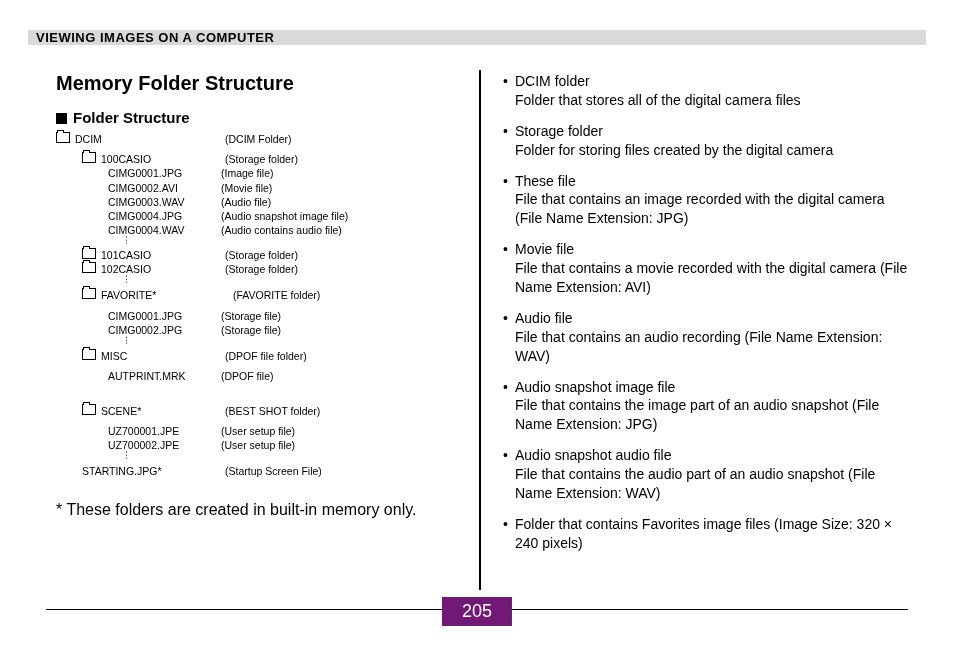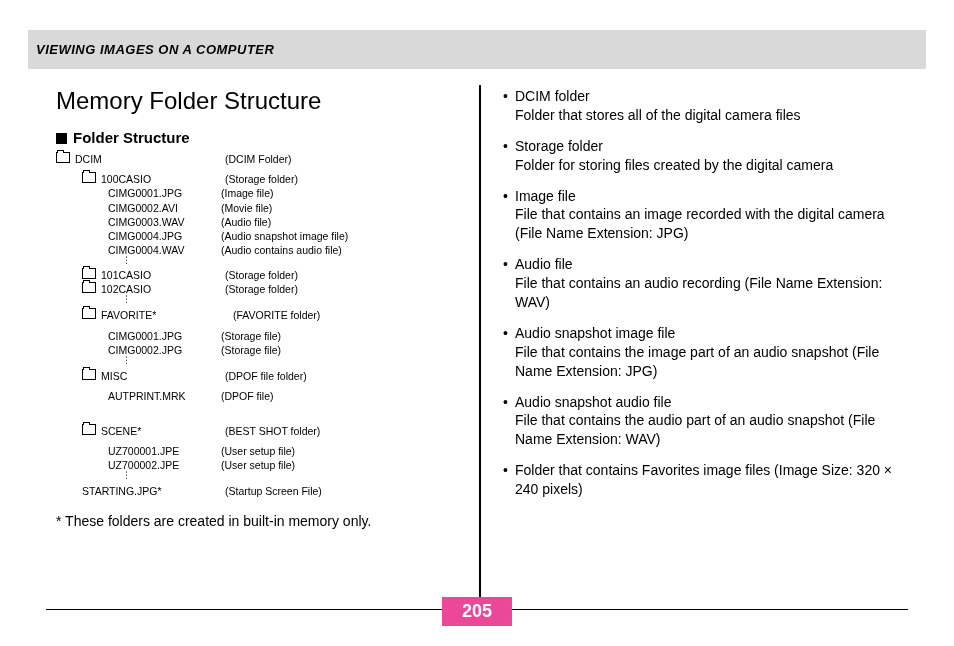--- a/index.html
+++ b/index.html
@@ -1,38 +1,38 @@
 <!DOCTYPE html>
 <html><head>
 <meta charset="utf-8">
 <style>
 body{margin:0;font-family:Arial,Helvetica,sans-serif;background:#fff;color:#000;width:954px;height:646px;position:relative}
-.header-bar{background:#d9d9d9;padding:12px 8px;margin:30px 28px 0 28px;font-weight:bold;font-style:italic;font-size:13px;letter-spacing:.5px}
+.header-bar{background:#d9d9d9;padding:0 8px;margin:30px 28px 9px 28px;font-weight:bold;font-size:13px;letter-spacing:.5px}
 .columns{display:flex;padding:10px 28px 0 28px;gap:0}
 .col{flex:1;padding:0 18px 0 22px}
 .col.left{padding-left:28px}
 .divider{width:2px;background:#000;margin-top:6px;height:520px}
-h1{font-size:24px;font-weight:normal;margin:8px 0 14px 0}
+h1{font-size:20px;font-weight:bold;margin:8px 0 14px 0}
 h2{font-size:15px;font-weight:bold;margin:2px 0 6px 0}
 .blk{display:inline-block;width:11px;height:11px;background:#000;margin-right:6px;vertical-align:-1px}
 .tree{font-size:10.5px;line-height:1.35}
 .tree .row{white-space:nowrap;display:flex}
 .tree .desc{color:#000}
 .ind0{padding-left:0}
 .ind1{padding-left:26px}
 .ind2{padding-left:52px}
 .folder-ico{display:inline-block;width:12px;height:9px;border:1px solid #000;position:relative;margin-right:5px;vertical-align:0;background:#fff}
 .folder-ico:before{content:"";position:absolute;top:-3px;left:0;width:5px;height:2px;border:1px solid #000;border-bottom:none;background:#fff}
 .vdots{padding-left:66px;font-size:9px;letter-spacing:1px;line-height:.6;margin:1px 0 4px 0}
-.note{font-size:14px;margin-top:14px}
+.note{font-size:16px;margin-top:22px}
 .contents ul{list-style:none;padding:0;margin:8px 0 0 0}
 .contents li{font-size:14px;line-height:1.35;margin-bottom:12px;padding-left:12px;position:relative}
 .contents li:before{content:"•";position:absolute;left:0;top:0}
 .contents .t{display:block}
-.page-box{position:absolute;left:50%;bottom:20px;transform:translateX(-50%);background:#ec4899;color:#fff;font-weight:bold;font-size:18px;padding:4px 20px}
+.page-box{position:absolute;left:50%;bottom:20px;transform:translateX(-50%);background:#701a75;color:#fff;font-weight:normal;font-size:18px;padding:4px 20px}
 .rule{position:absolute;left:46px;right:46px;bottom:36px;height:1px;background:#000}
 .c1{width:150px;display:inline-block}
 .group{margin-bottom:6px}
 </style>
 </head>
 <body>
 
 <div class="header-bar">VIEWING IMAGES ON A COMPUTER</div>
 
 <div class="columns">
@@ -141,21 +141,22 @@
 
     <div class="note">* These folders are created in built-in memory only.</div>
   </div>
 
   <div class="divider"></div>
 
   <div class="col contents">
     <ul>
       <li><span class="t">DCIM folder</span><span>Folder that stores all of the digital camera files</span></li>
       <li><span class="t">Storage folder</span><span>Folder for storing files created by the digital camera</span></li>
-      <li><span class="t">Image file</span><span>File that contains an image recorded with the digital camera (File Name Extension: JPG)</span></li>
+      <li><span class="t">These file</span><span>File that contains an image recorded with the digital camera (File Name Extension: JPG)</span></li>
+      <li><span class="t">Movie file</span><span>File that contains a movie recorded with the digital camera (File Name Extension: AVI)</span></li>
       <li><span class="t">Audio file</span><span>File that contains an audio recording (File Name Extension: WAV)</span></li>
       <li><span class="t">Audio snapshot image file</span><span>File that contains the image part of an audio snapshot (File Name Extension: JPG)</span></li>
       <li><span class="t">Audio snapshot audio file</span><span>File that contains the audio part of an audio snapshot (File Name Extension: WAV)</span></li>
       <li><span>Folder that contains Favorites image files (Image Size: 320 × 240 pixels)</span></li>
     </ul>
   </div>
 </div>
 
 <div class="rule"></div>
 <div class="page-box">205</div>

